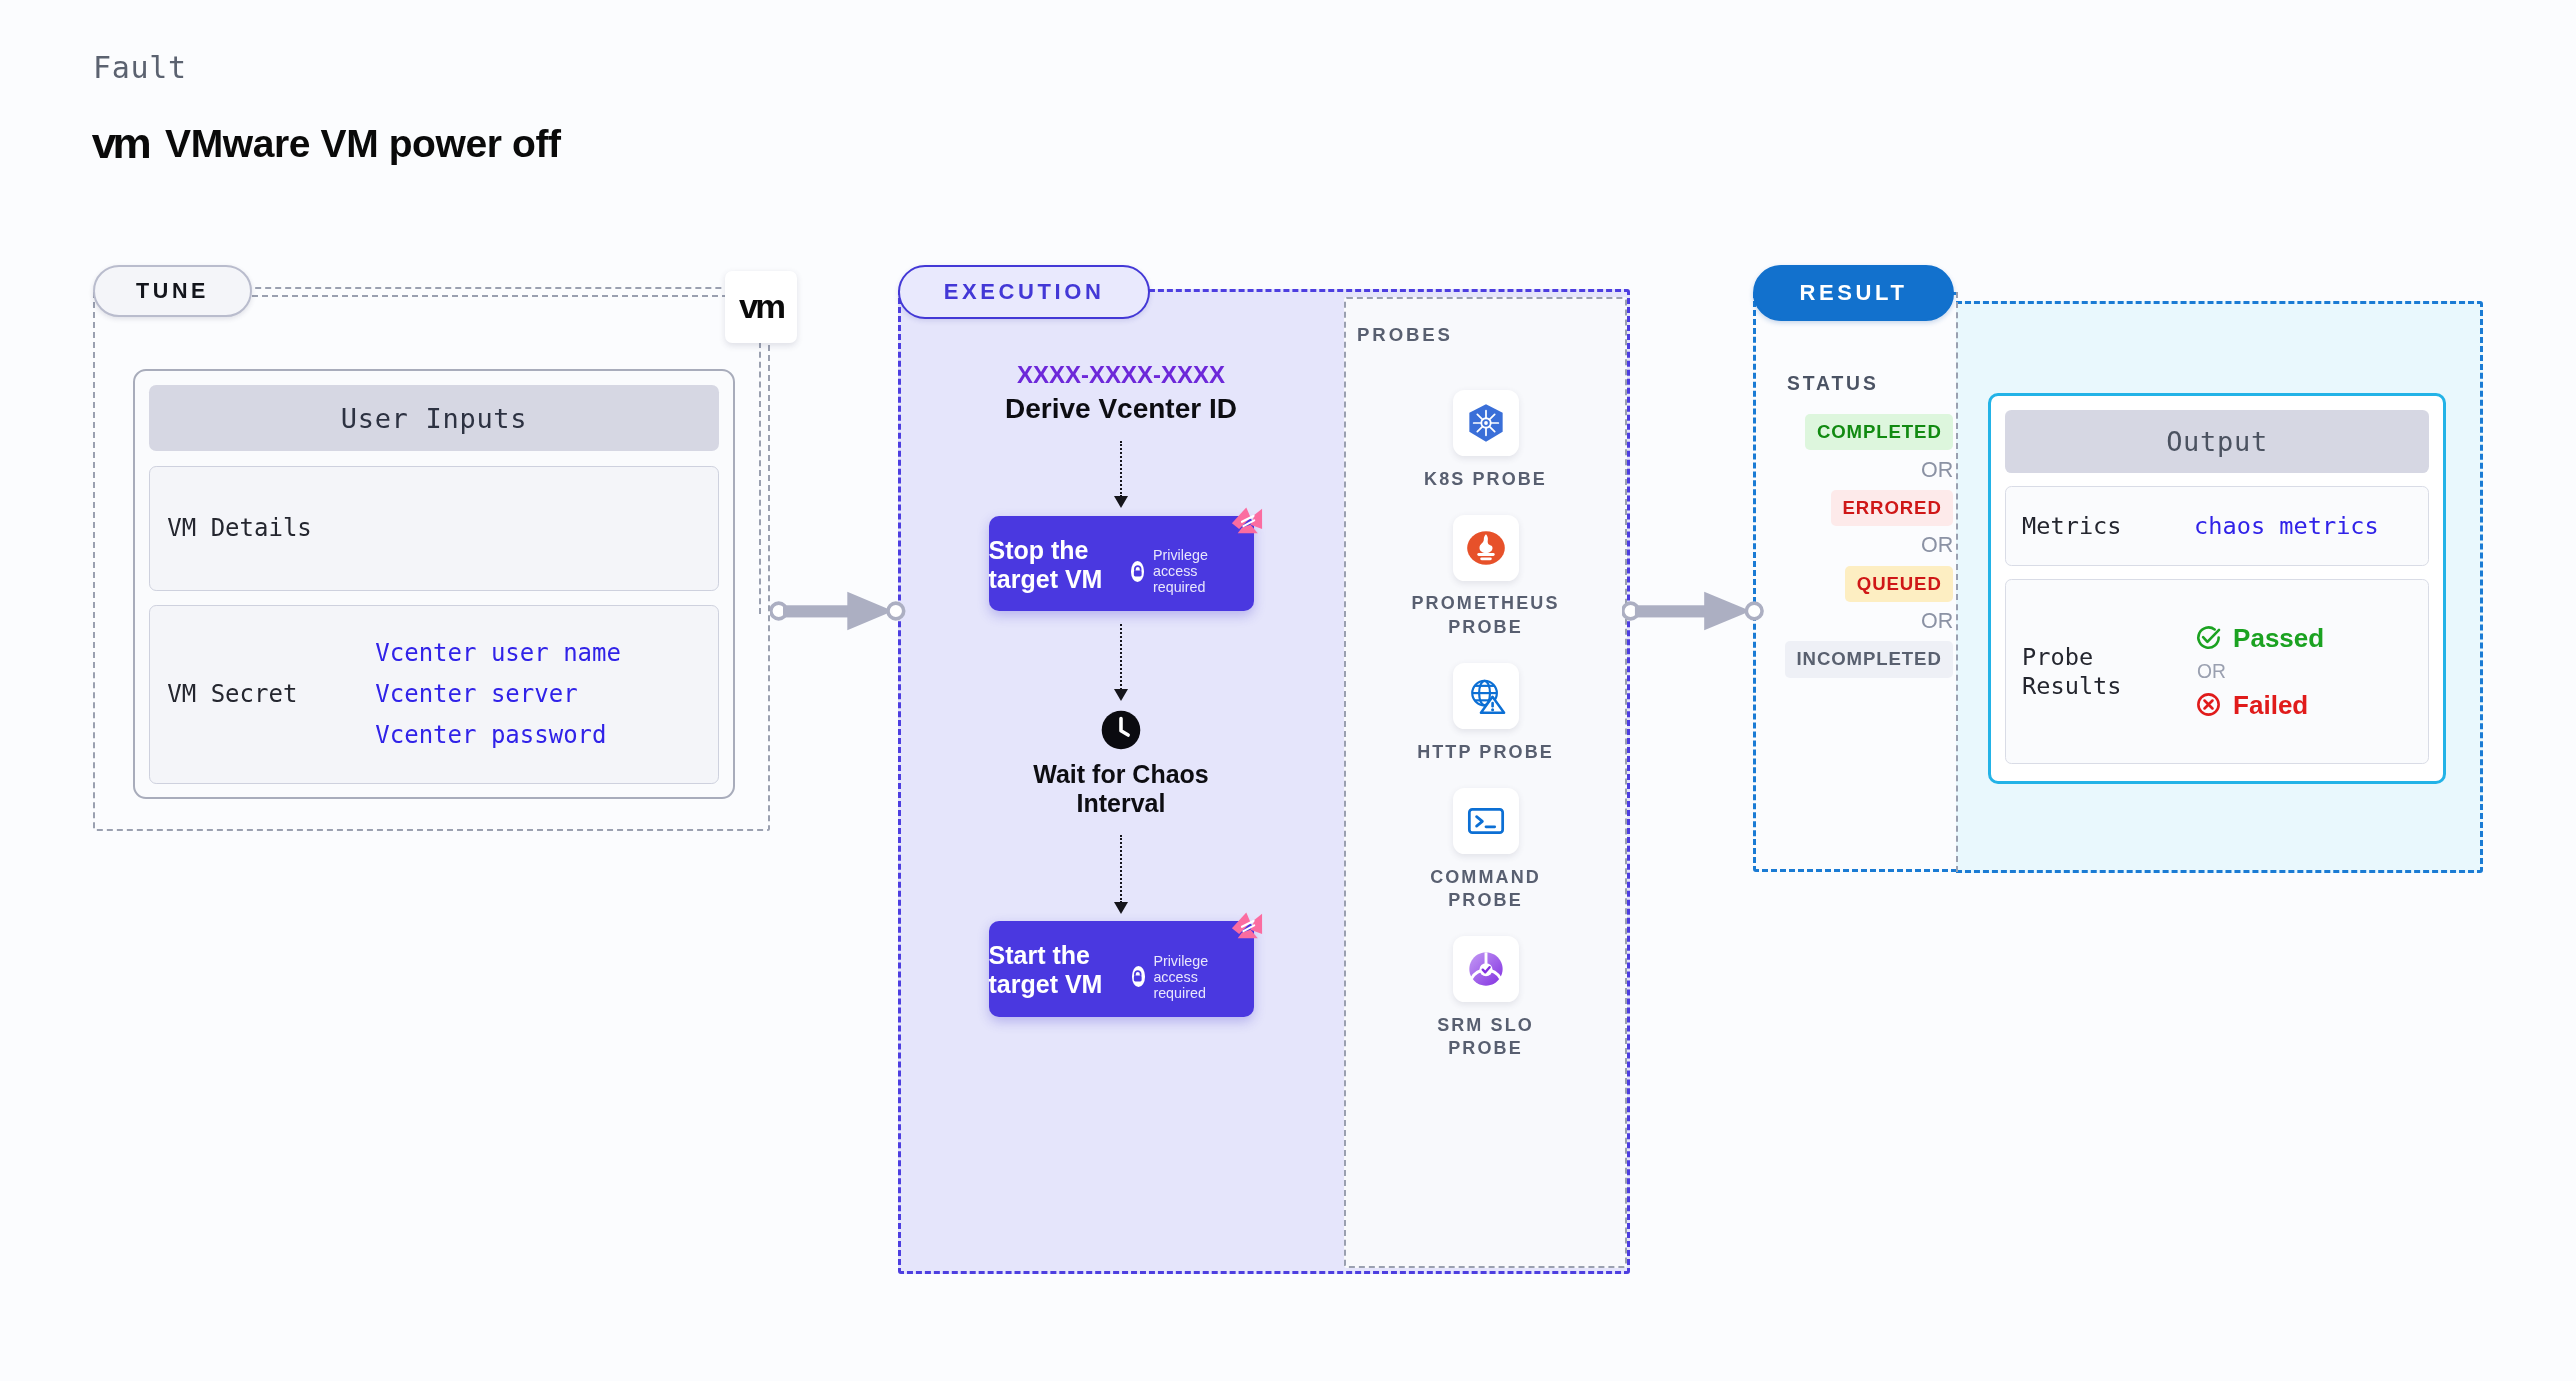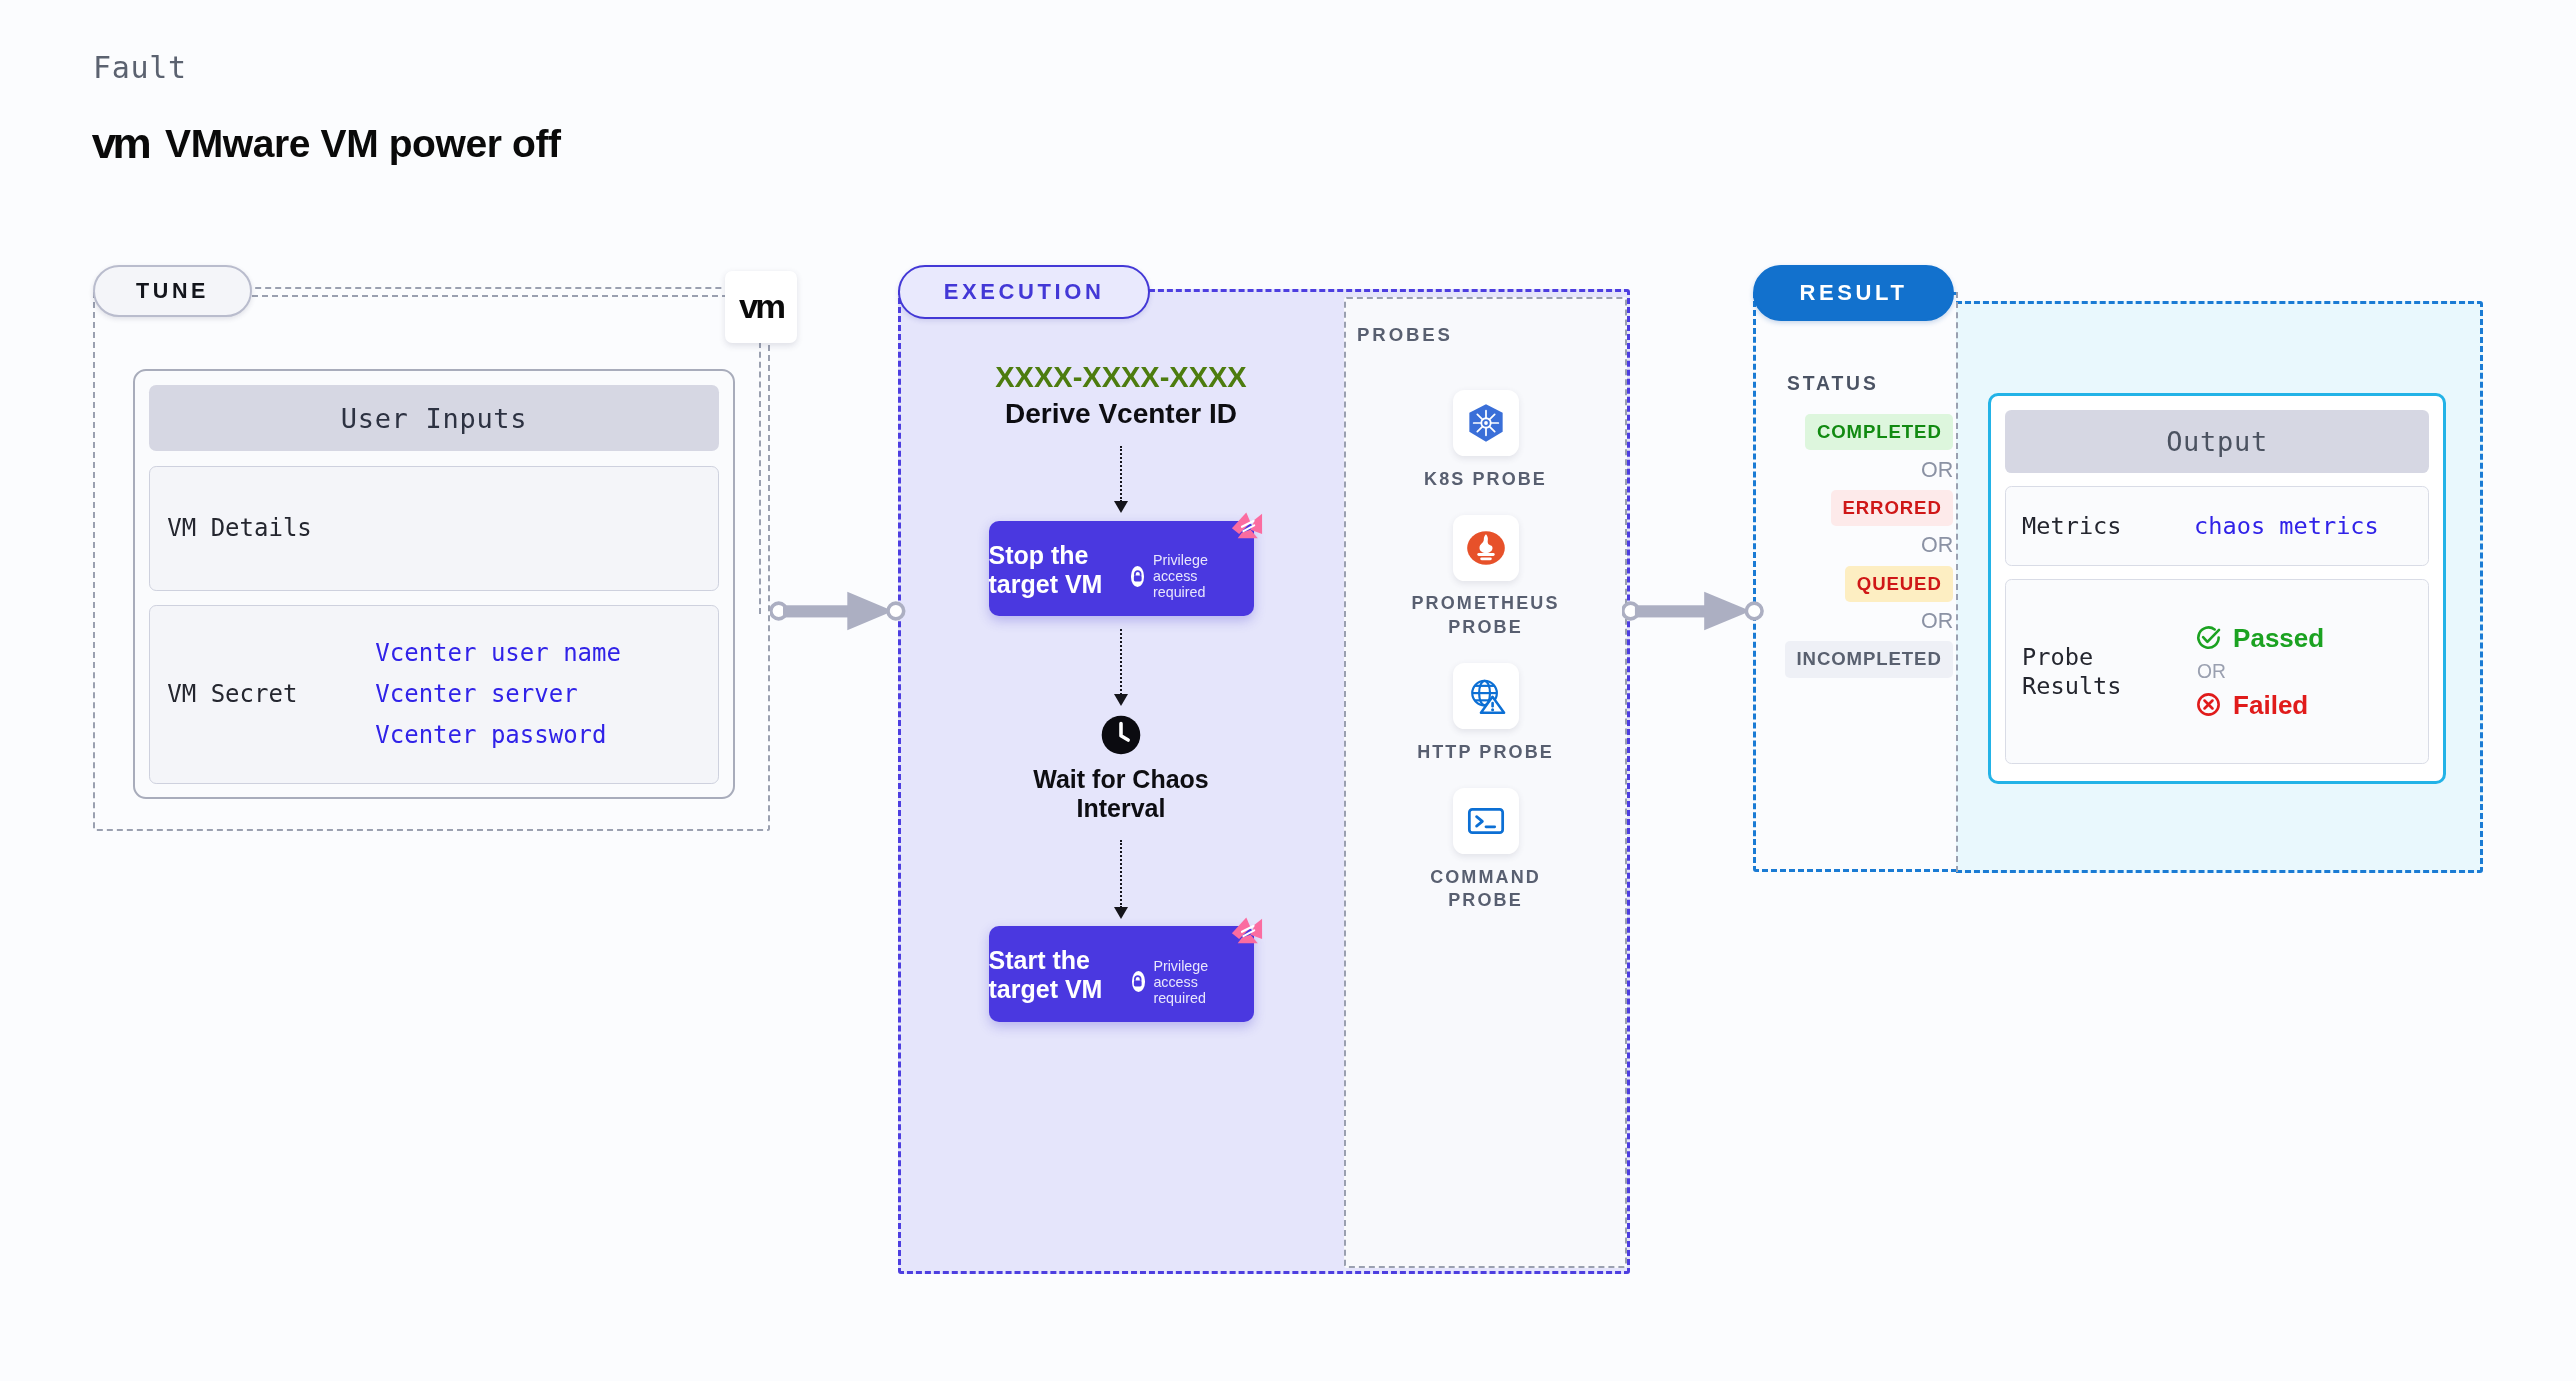--- a/index.html
+++ b/index.html
@@ -128,21 +128,21 @@
     position: absolute; left: 1357px; top: 324px;
     font-size: 18.6px; font-weight: bold; letter-spacing: 2.9px; color: #585f70;
   }
 
   .exec-flow {
     position: absolute; left: 898px; top: 289px; width: 446px; height: 985px;
     display: flex; flex-direction: column; align-items: center;
     padding-top: 72px;
   }
   .xxxx {
-    font-size: 29px; font-weight: bold; color: #4d7c0f; letter-spacing: 0px;
+    font-size: 24px; font-weight: bold; color: #6d28d9; letter-spacing: 0px;
   }
   .derive {
     font-size: 28px; font-weight: bold; color: #0d0d12; margin-top: 4.3px;
   }
   .dots-arrow {
     width: 2.9px; display: flex; flex-direction: column; align-items: center;
   }
   .dots-line { width: 0; border-left: 2.9px dotted #15151b; }
   .dots-head {
     width: 0; height: 0;
@@ -434,20 +434,38 @@
       <span class="probe-tile">
         <svg width="42" height="42" viewBox="0 0 58 58">
           <rect x="6" y="13" width="46" height="32" rx="4" fill="none" stroke="#0c6fd4" stroke-width="3.8"></rect>
           <path d="M16 23 L24 29.5 L16 36" stroke="#0c6fd4" stroke-width="3.8" fill="none" stroke-linecap="round" stroke-linejoin="round"></path>
           <path d="M29 37 H41" stroke="#0c6fd4" stroke-width="3.8" stroke-linecap="round"></path>
         </svg>
       </span>
       <span class="probe-name">COMMAND PROBE</span>
     </div>
 
+    <div class="probe-item">
+      <span class="probe-tile">
+        <svg width="42" height="42" viewBox="0 0 58 58">
+          <defs>
+            <linearGradient id="slog" x1="0" y1="0" x2="1" y2="1">
+              <stop offset="0%" stop-color="#c49bf5"></stop>
+                <stop offset="100%" stop-color="#8230e0"></stop>
+            </linearGradient>
+          </defs>
+          <path d="M29 6 a23 23 0 1 1 -0.1 0 Z" fill="url(#slog)"></path>
+          <path d="M29 6 V26" stroke="#ffffff" stroke-width="4"></path>
+          <path d="M9 42 a23 23 0 0 1 40 0" stroke="#ffffff" stroke-width="4" fill="none"></path>
+          <circle cx="29" cy="30" r="9" fill="#ffffff"></circle>
+          <path d="M24.5 30 L28 33.5 L34 26.5" stroke="#8230e0" stroke-width="3.4" fill="none" stroke-linecap="round" stroke-linejoin="round"></path>
+        </svg>
+      </span>
+      <span class="probe-name">SRM SLO PROBE</span>
+    </div>
   </div>
 
   <div class="arrow-wrap a2">
     <svg width="143" height="50" viewBox="0 0 200 70">
       <circle cx="12" cy="35" r="11" fill="#ffffff" stroke="#acafc2" stroke-width="5"></circle>
       <rect x="18" y="27" width="112" height="17" fill="#acafc2"></rect>
       <polygon points="115,8 180,35 115,62" fill="#acafc2"></polygon>
       <circle cx="185" cy="35" r="11" fill="#ffffff" stroke="#acafc2" stroke-width="5"></circle>
     </svg>
   </div>

